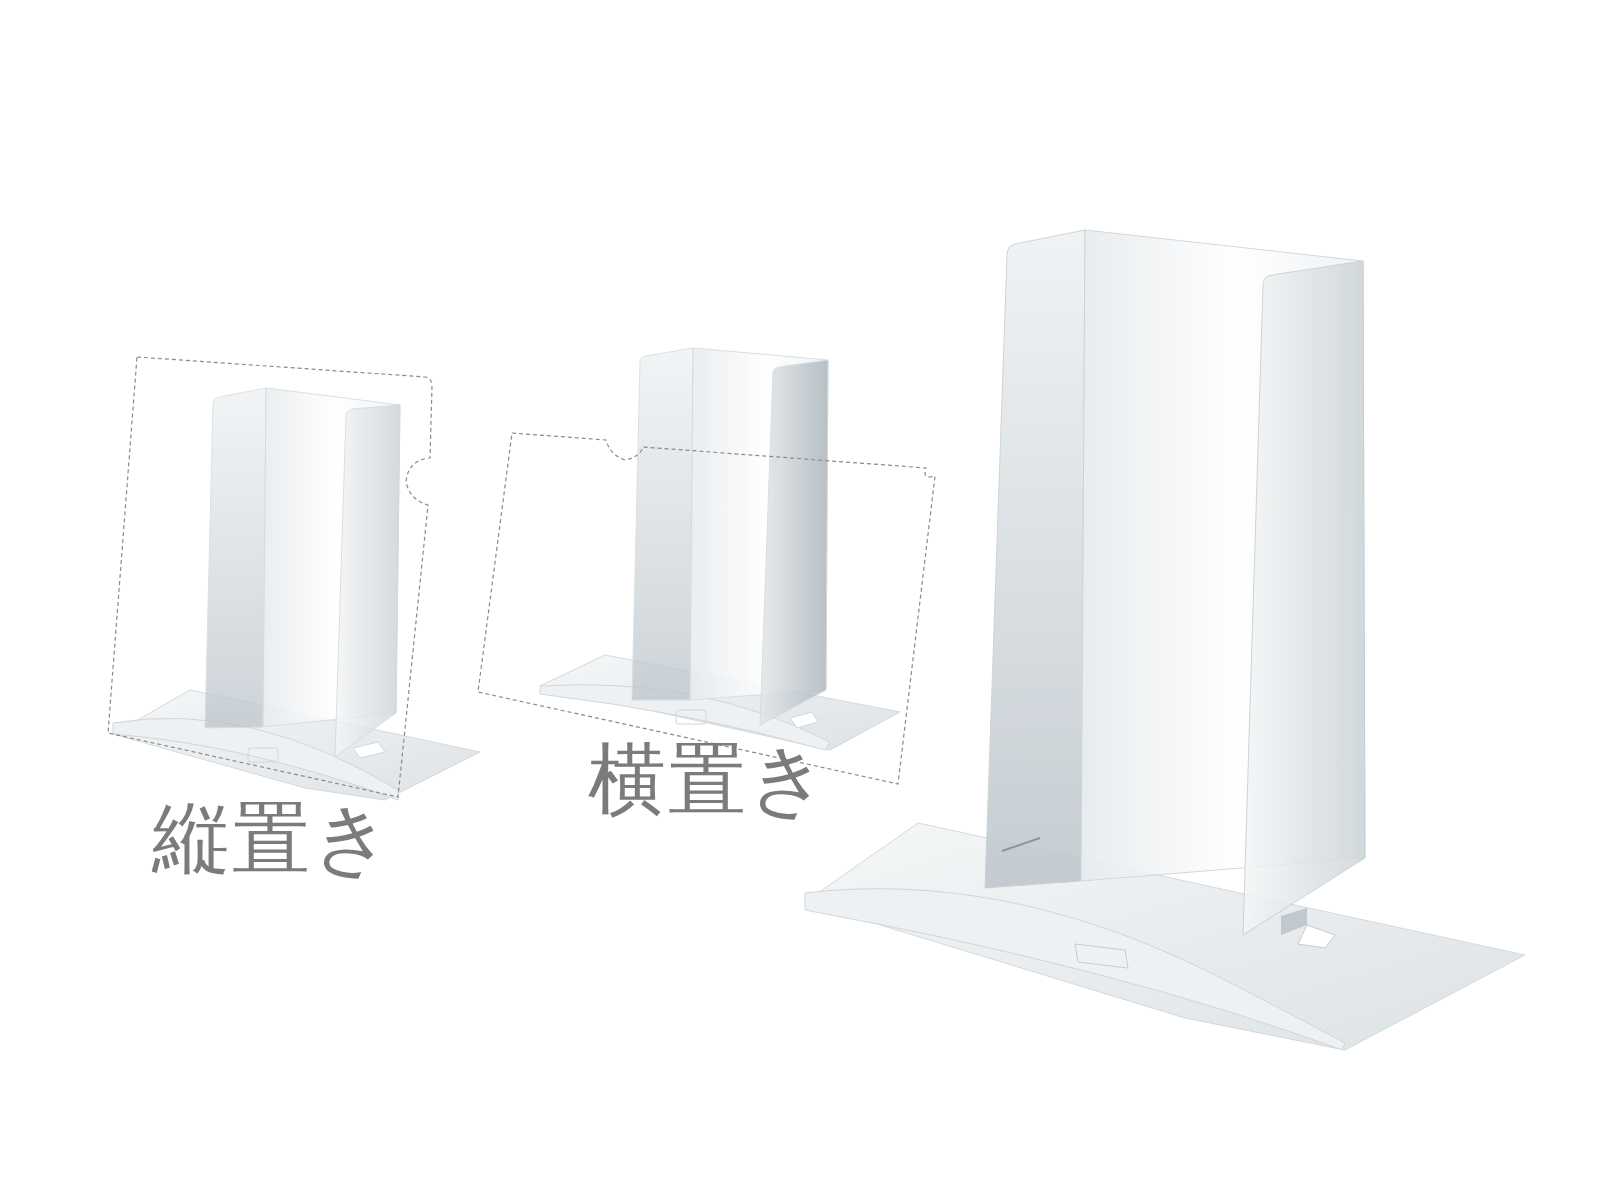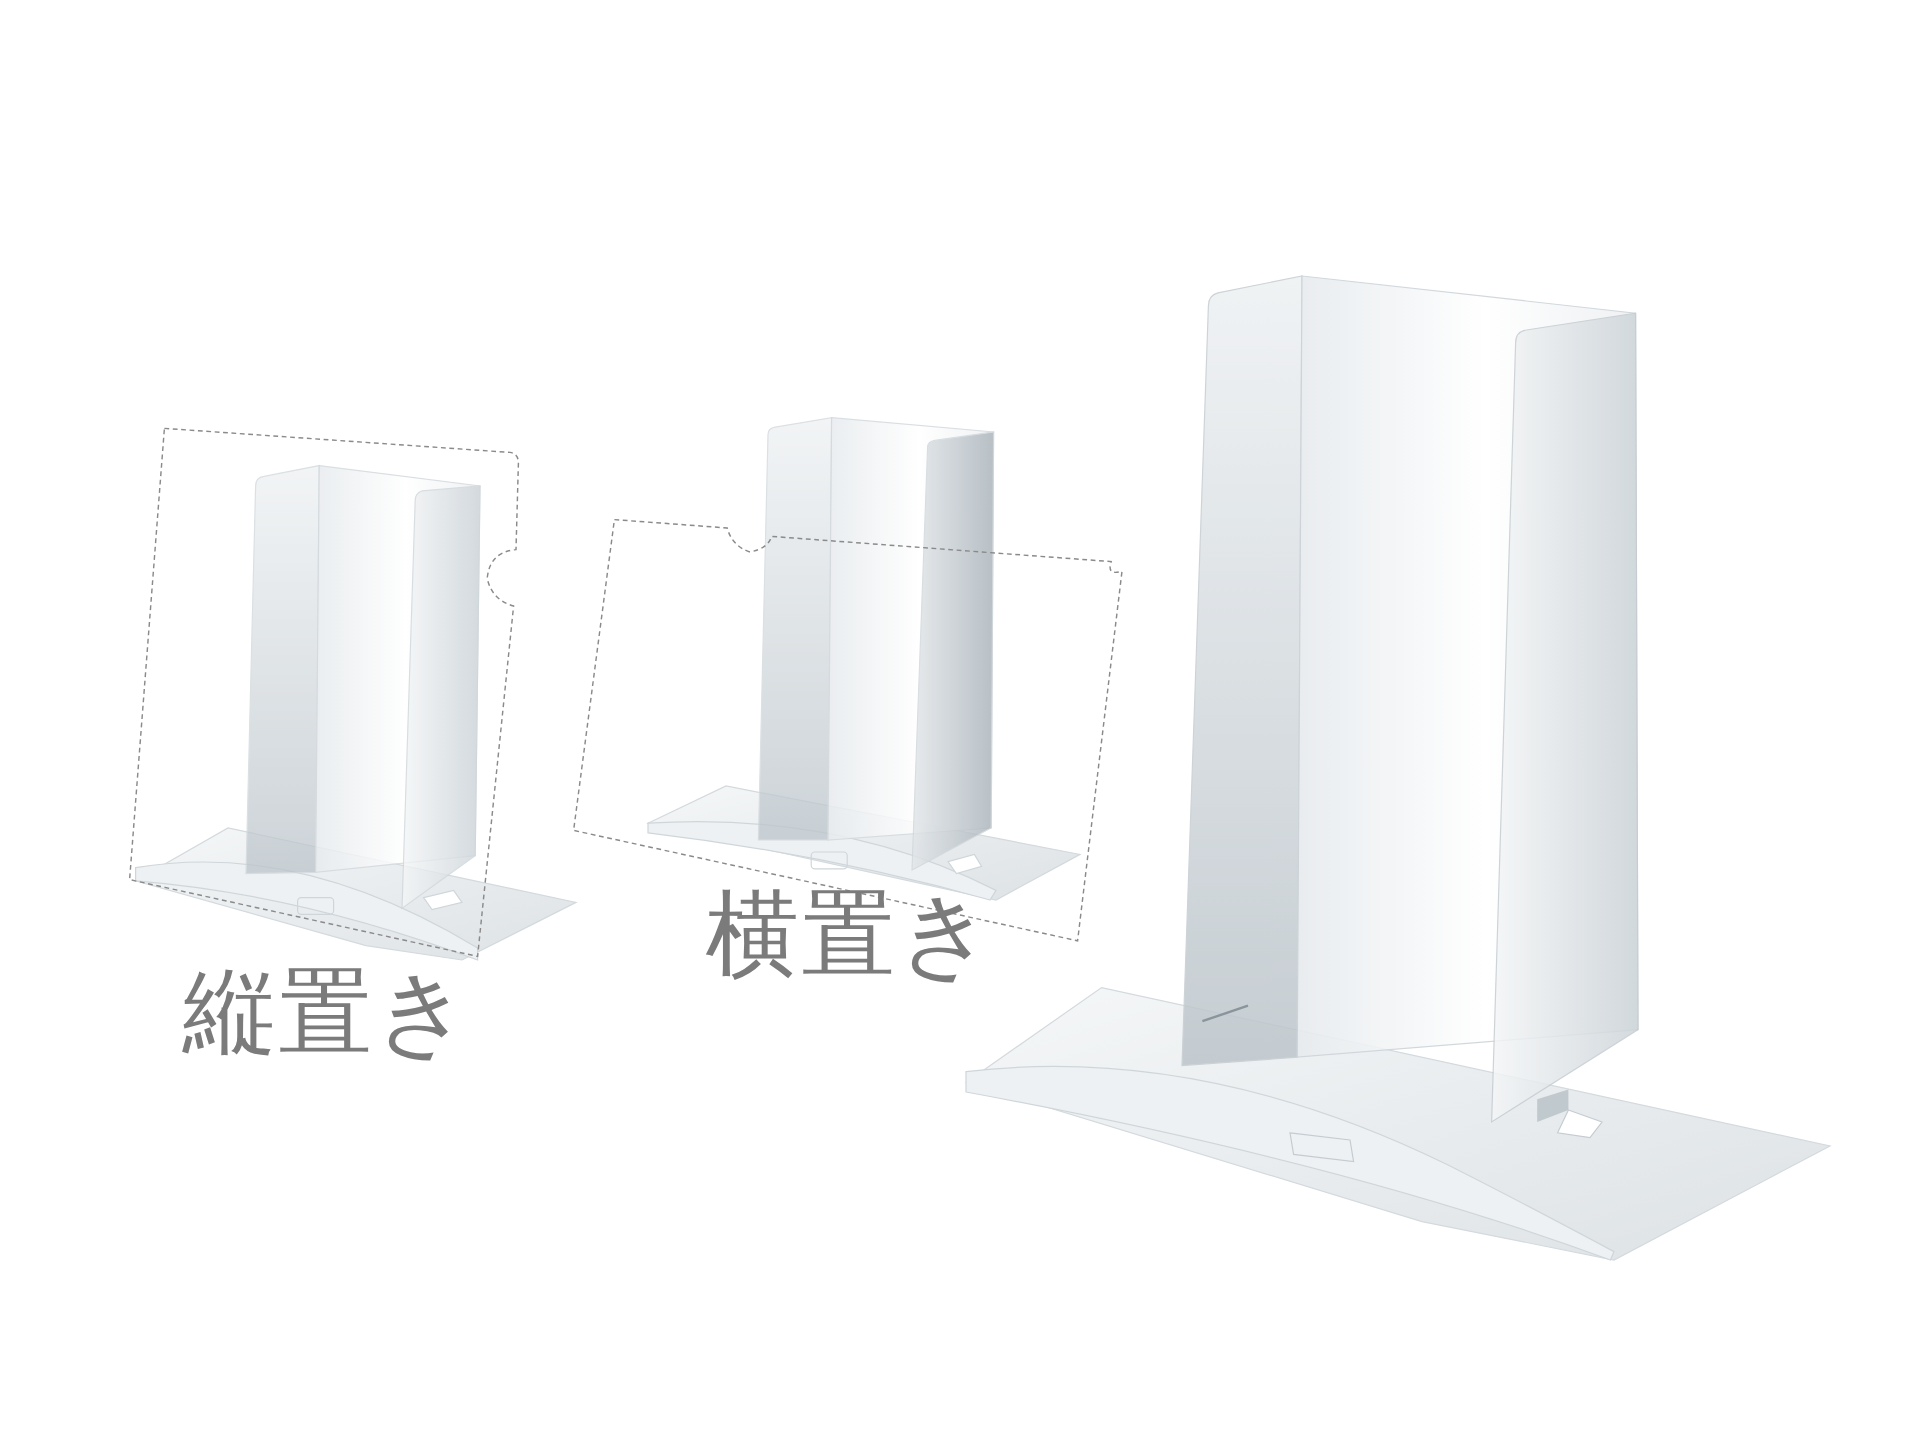--- a/index.html
+++ b/index.html
@@ -73,14 +73,14 @@
 
     <path d="M1263 286 Q1263 276 1272 275 L1363 261 L1365 858 L1243 935 Z" fill="url(#gRight)" opacity="0.85" stroke="#c5ccd1"></path>
 
     <path d="M1075 944 L1125 950 L1128 968 L1078 962 Z" fill="none" stroke="#c5ccd1"></path>
     <path d="M1281 916 L1307 908 L1307 925 L1281 935 Z" fill="#b7c0c6" opacity="0.8"></path>
     <path d="M1307 925 L1335 935 L1325 948 L1298 944 Z" fill="#ffffff" stroke="#c5ccd1"></path>
     <path d="M1002 851 L1040 838" stroke="#8a949b" stroke-width="2"></path>
   </g>
 </svg>
 
-<div class="label" style="left:152px; top:805px;">縦置き</div>
+<div class="label" style="left:152px; top:805px;font-family:Liberation Mono, monospace;">縦置き</div>
 <div class="label" style="left:588px; top:740px;">横置き</div>
 
 </body></html>

